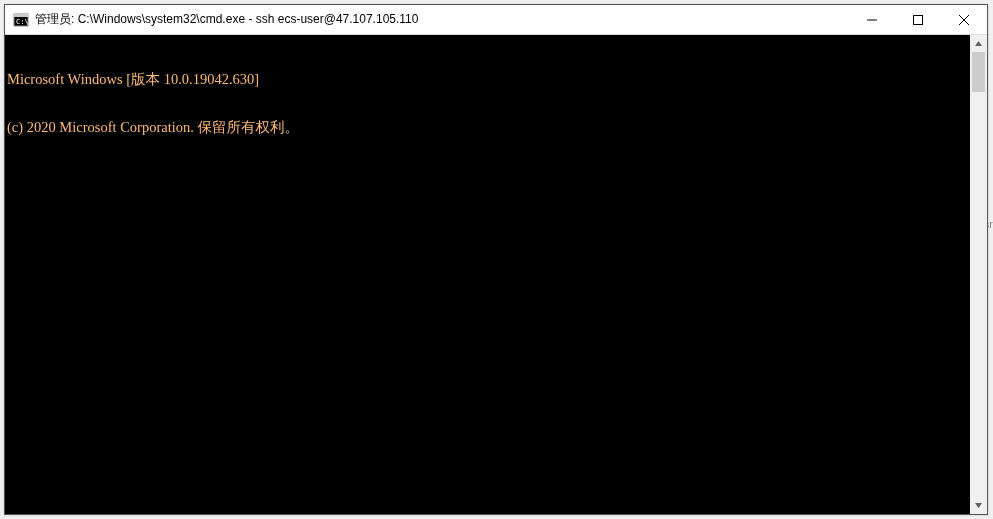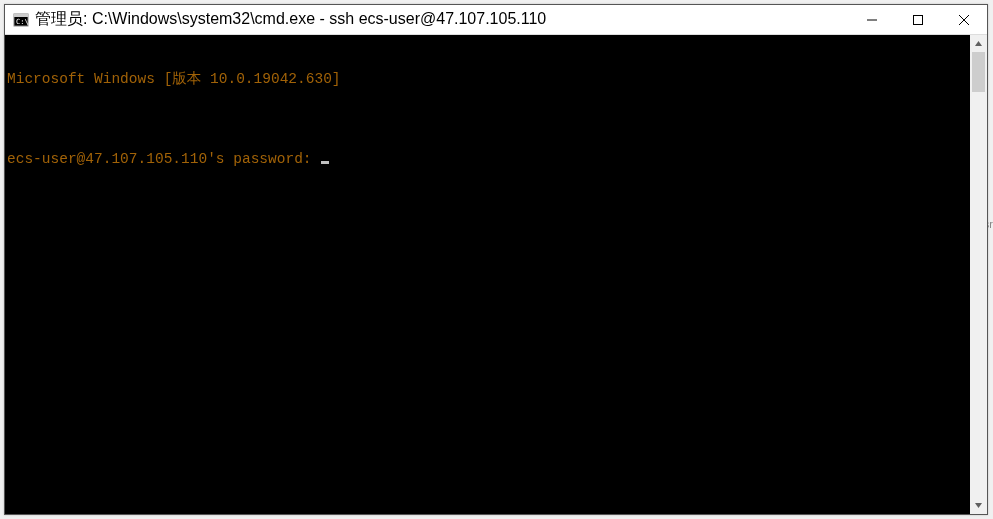--- a/index.html
+++ b/index.html
@@ -35,21 +35,21 @@
     width: 16px;
     height: 16px;
     margin-left: 8px;
     margin-right: 6px;
     display: flex;
     align-items: center;
     justify-content: center;
   }
   .titlebar-icon svg { display: block; }
   .titlebar-title {
-    font-size: 16px;
+    font-size: 12px;
     color: #000;
     flex: 0 1 auto;
     white-space: nowrap;
     overflow: hidden;
     text-overflow: ellipsis;
   }
   .titlebar-spacer { flex: 1; }
   .win-controls {
     display: flex;
     height: 100%;
@@ -69,22 +69,22 @@
   .win-btn svg { display: block; }
   .terminal-wrap {
     flex: 1;
     position: relative;
     display: flex;
     background: #000;
   }
   .terminal {
     flex: 1;
     background: #000;
-    color: #a16207;
-    font-family: Liberation Mono, monospace;
+    color: #fdba74;
+    font-family: Liberation Serif, serif;
     font-size: 14.5px;
     line-height: 16px;
     padding: 4px 2px;
     white-space: pre;
     overflow: hidden;
     letter-spacing: 0;
   }
   .term-line { white-space: pre; }
   .cursor {
     display: inline-block;
@@ -164,22 +164,22 @@
             <line x1="0" y1="0" x2="10" y2="10" stroke="#000" stroke-width="1"></line>
             <line x1="10" y1="0" x2="0" y2="10" stroke="#000" stroke-width="1"></line>
           </svg>
       </button>
     </div>
   </div>
 
   <div class="terminal-wrap">
     <div class="terminal">
       <div class="term-line">Microsoft Windows [版本 10.0.19042.630]</div>
+      <div class="term-line">(c) 2020 Microsoft Corporation. 保留所有权利。</div>
       <div class="term-line"></div>
-      <div class="term-line"><span>ecs-user@47.107.105.110's password: </span><span class="cursor"></span></div>
     </div>
     <div class="scrollbar">
       <div class="sb-btn">
         <svg width="9" height="9" viewBox="0 0 9 9">
             <polygon points="4.5,2 8,7 1,7" fill="#606060"></polygon>
           </svg>
       </div>
       <div class="sb-track">
         <div class="sb-thumb"></div>
       </div>

